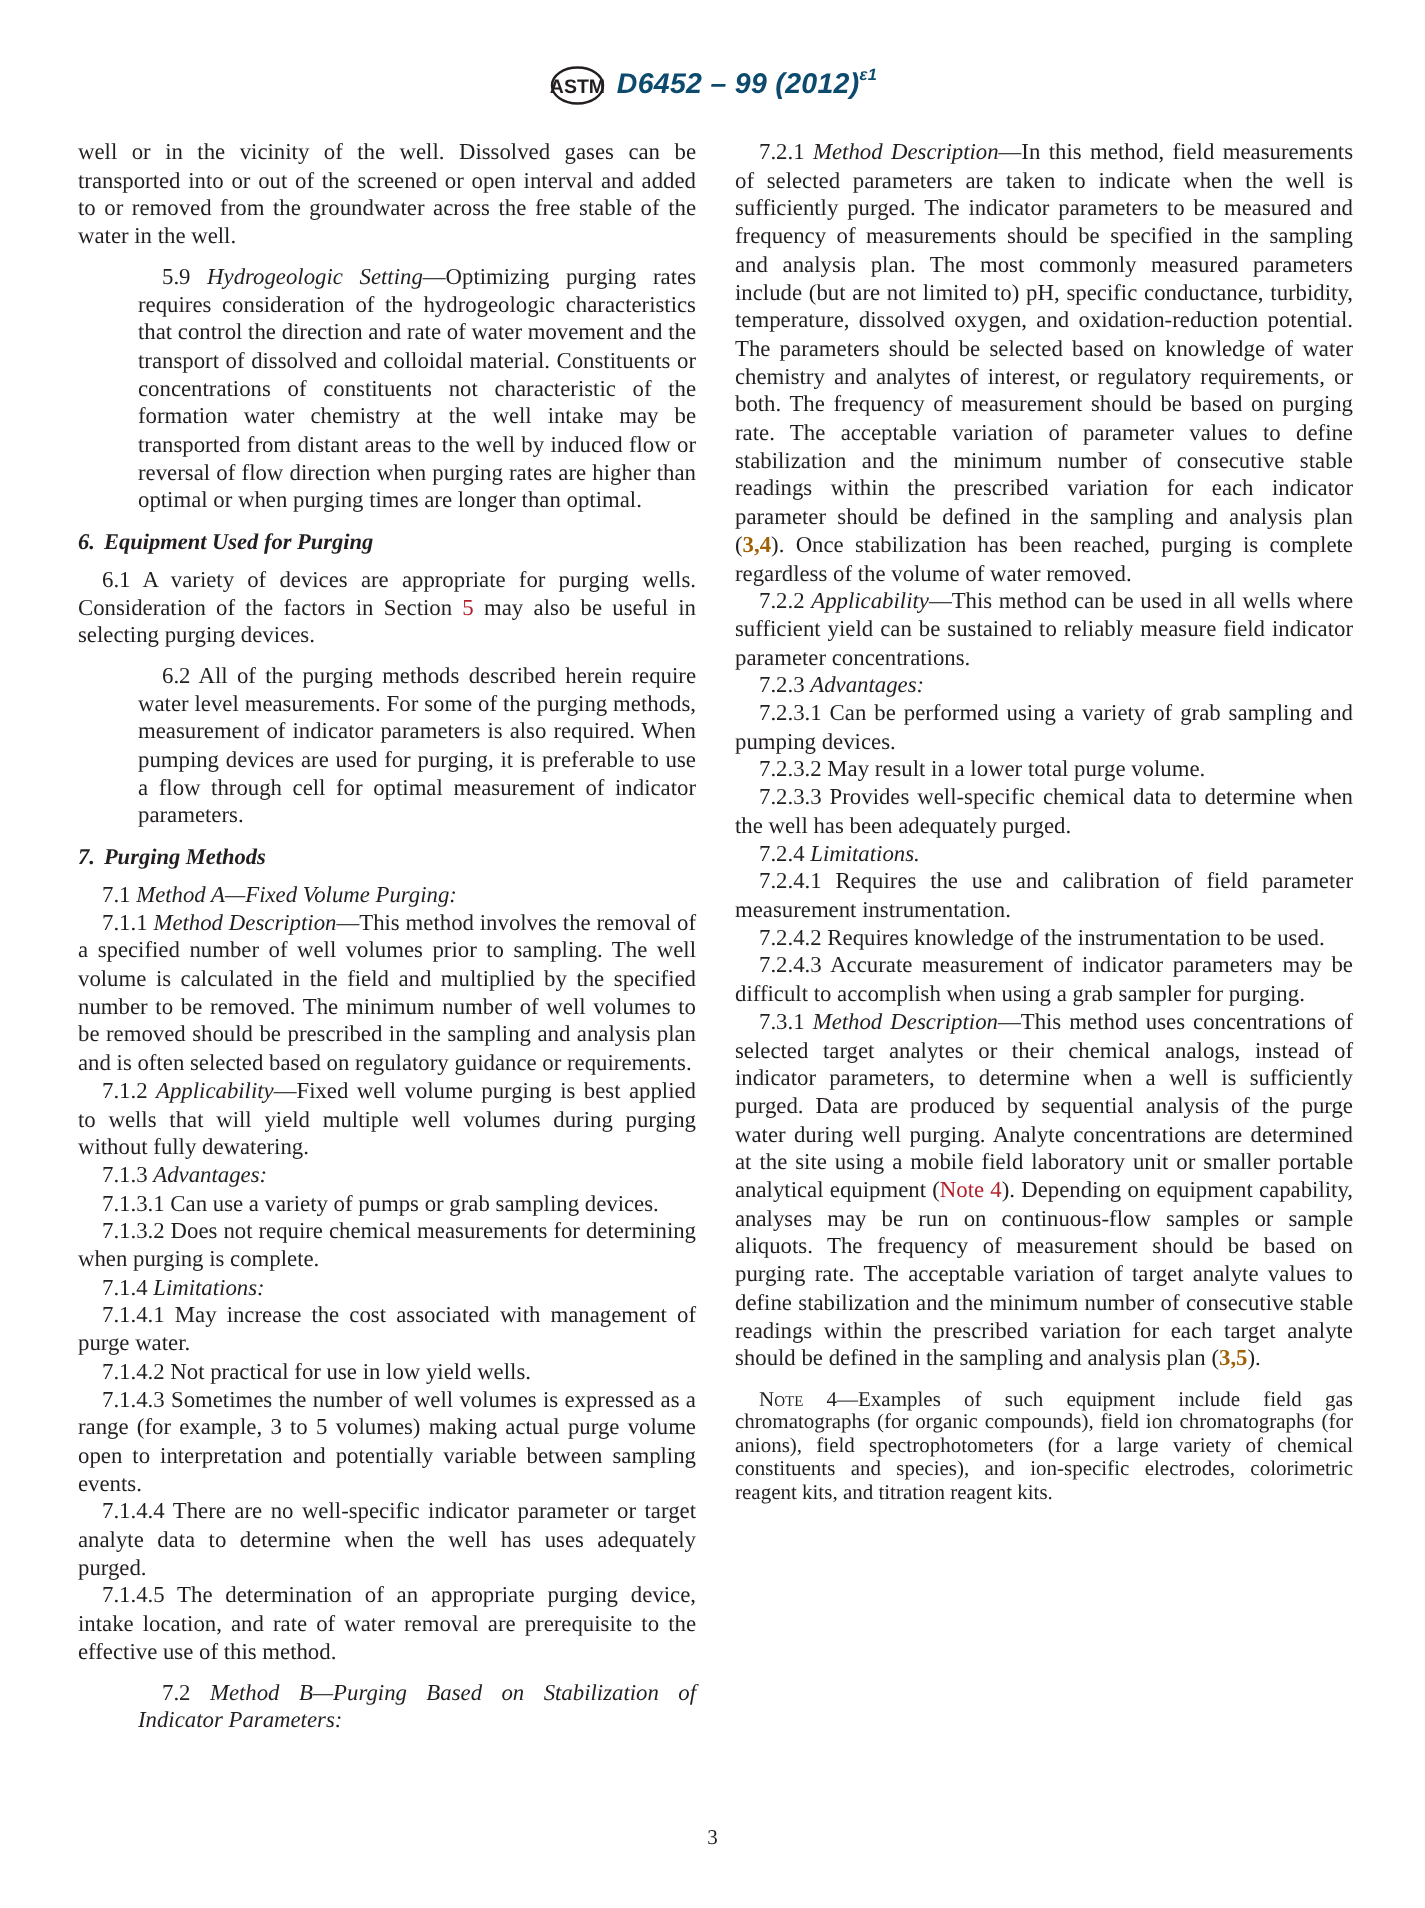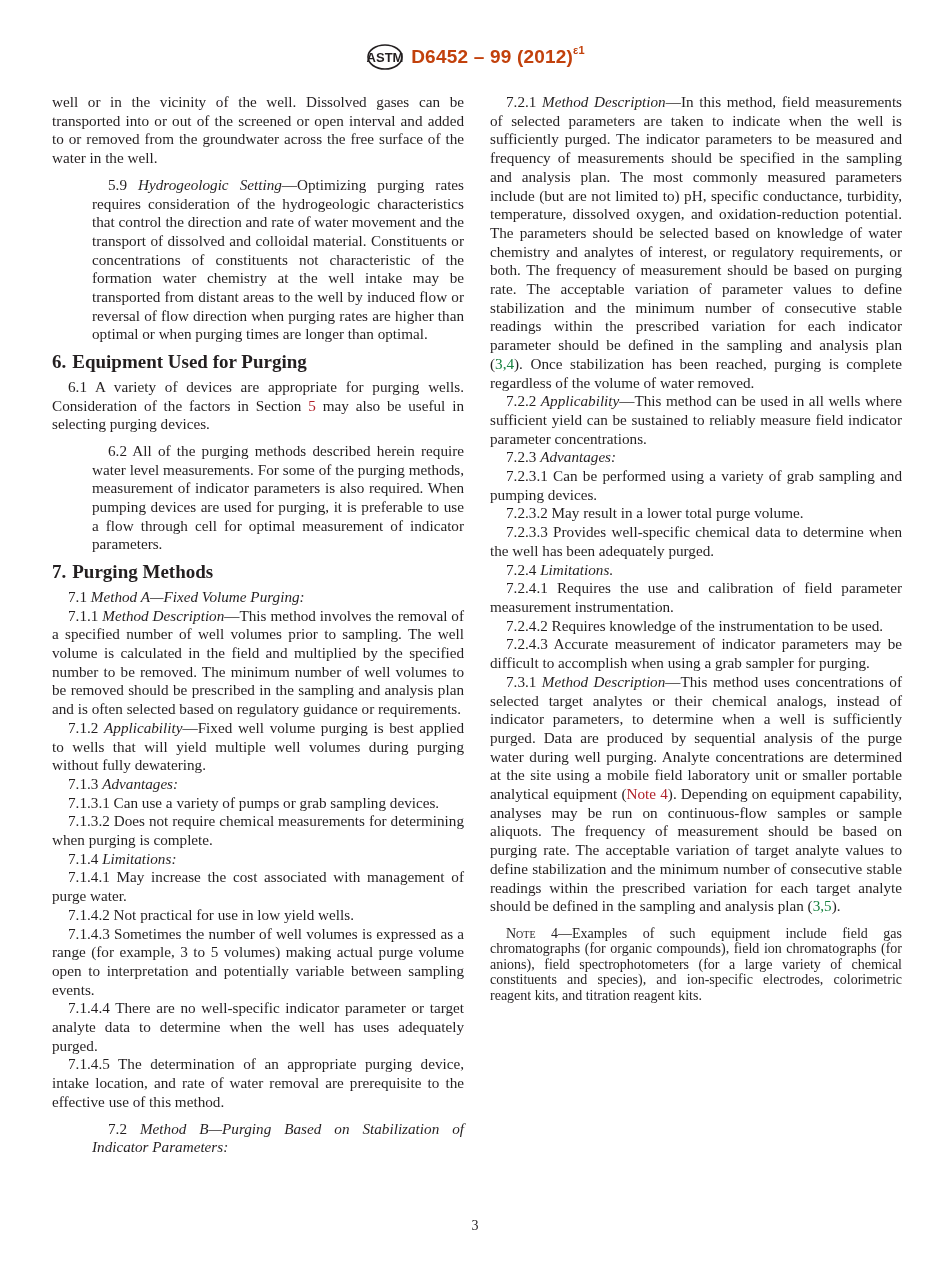--- a/index.html
+++ b/index.html
@@ -2,52 +2,52 @@
 <html><head>
 <meta charset="utf-8">
 <style>
   html, body { margin: 0; padding: 0; background: #ffffff; }
   body { width: 950px; height: 1272px; position: relative; overflow: hidden;
          font-family: "Liberation Serif", "DejaVu Serif", serif; color: #231f20; }
   .header { position: absolute; top: 42px; left: 0; width: 950px; text-align: center; }
   .header-inner { display: inline-flex; align-items: center; gap: 6px; }
   .logo { width: 40px; height: 30px; }
   .doc-id { font-family: "Liberation Sans", "DejaVu Sans", sans-serif; font-weight: bold;
-            font-size: 19px; color: #c2410c; letter-spacing: 0.2px; }
+            font-size: 19px; color: #0c4a6e; letter-spacing: 0.2px; font-style: italic; }
   .doc-id sup { font-size: 11px; position: relative; top: -2px; }
   .col { position: absolute; top: 93px; width: 412px; font-size: 15.2px; line-height: 18.7px;
          text-align: justify; hyphens: manual; }
   .col-left { left: 52px; }
   .col-right { left: 490px; }
   p { margin: 0; text-indent: 16px; }
   p.gap { margin-top: 8px; margin-left: 40px; }
-  h2 { margin: 9px 0 6px 0; font-size: 19px; font-weight: bold; }
+  h2 { margin: 9px 0 6px 0; font-size: 15px; font-weight: bold; font-style: italic; }
   h2 .num { margin-right: 6px; }
   i, .it { font-style: italic; }
   .ref { color: #b0202a; }
-  .ref-b { color: #15803d; font-weight: normal; }
+  .ref-b { color: #a16207; font-weight: bold; }
   .note { font-size: 14px; line-height: 15.4px; margin-top: 10px; margin-bottom: 8px; text-indent: 16px; }
   .note .nlabel { font-variant: small-caps; }
   .pagenum { position: absolute; top: 1218px; left: 0; width: 950px; text-align: center; font-size: 14px; }
 </style>
 </head>
 <body>
 
 <div class="header">
   <div class="header-inner">
     <svg class="logo" viewBox="0 0 40 30">
       <ellipse cx="20" cy="15" rx="17" ry="12" fill="none" stroke="#231f20" stroke-width="1.6"></ellipse>
       <text x="20" y="20" text-anchor="middle" font-family="Liberation Sans, sans-serif" font-weight="bold" font-size="13" fill="#231f20">ASTM</text>
     </svg>
     <span class="doc-id"><span>D6452 – 99 (2012)</span><sup>ε1</sup></span>
   </div>
 </div>
 
 <div class="col col-left">
-  <p style="text-indent:0">well or in the vicinity of the well. Dissolved gases can be transported into or out of the screened or open interval and added to or removed from the groundwater across the free surface of the water in the well.</p>
+  <p style="text-indent:0">well or in the vicinity of the well. Dissolved gases can be transported into or out of the screened or open interval and added to or removed from the groundwater across the free stable of the water in the well.</p>
   <p class="gap"><span>5.9</span> <i>Hydrogeologic Setting</i><span>—Optimizing purging rates requires consideration of the hydrogeologic characteristics that control the direction and rate of water movement and the transport of dissolved and colloidal material. Constituents or concentrations of constituents not characteristic of the formation water chemistry at the well intake may be transported from distant areas to the well by induced flow or reversal of flow direction when purging rates are higher than optimal or when purging times are longer than optimal.</span></p>
 
   <h2><span class="num">6.</span><span>Equipment Used for Purging</span></h2>
   <p><span>6.1 A variety of devices are appropriate for purging wells. Consideration of the factors in Section </span><a class="ref">5</a><span> may also be useful in selecting purging devices.</span></p>
   <p class="gap">6.2 All of the purging methods described herein require water level measurements. For some of the purging methods, measurement of indicator parameters is also required. When pumping devices are used for purging, it is preferable to use a flow through cell for optimal measurement of indicator parameters.</p>
 
   <h2><span class="num">7.</span><span>Purging Methods</span></h2>
   <p><span>7.1</span> <i>Method A—Fixed Volume Purging:</i></p>
   <p><span>7.1.1</span> <i>Method Description</i><span>—This method involves the removal of a specified number of well volumes prior to sampling. The well volume is calculated in the field and multiplied by the specified number to be removed. The minimum number of well volumes to be removed should be prescribed in the sampling and analysis plan and is often selected based on regulatory guidance or requirements.</span></p>
   <p><span>7.1.2</span> <i>Applicability</i><span>—Fixed well volume purging is best applied to wells that will yield multiple well volumes during purging without fully dewatering.</span></p>

